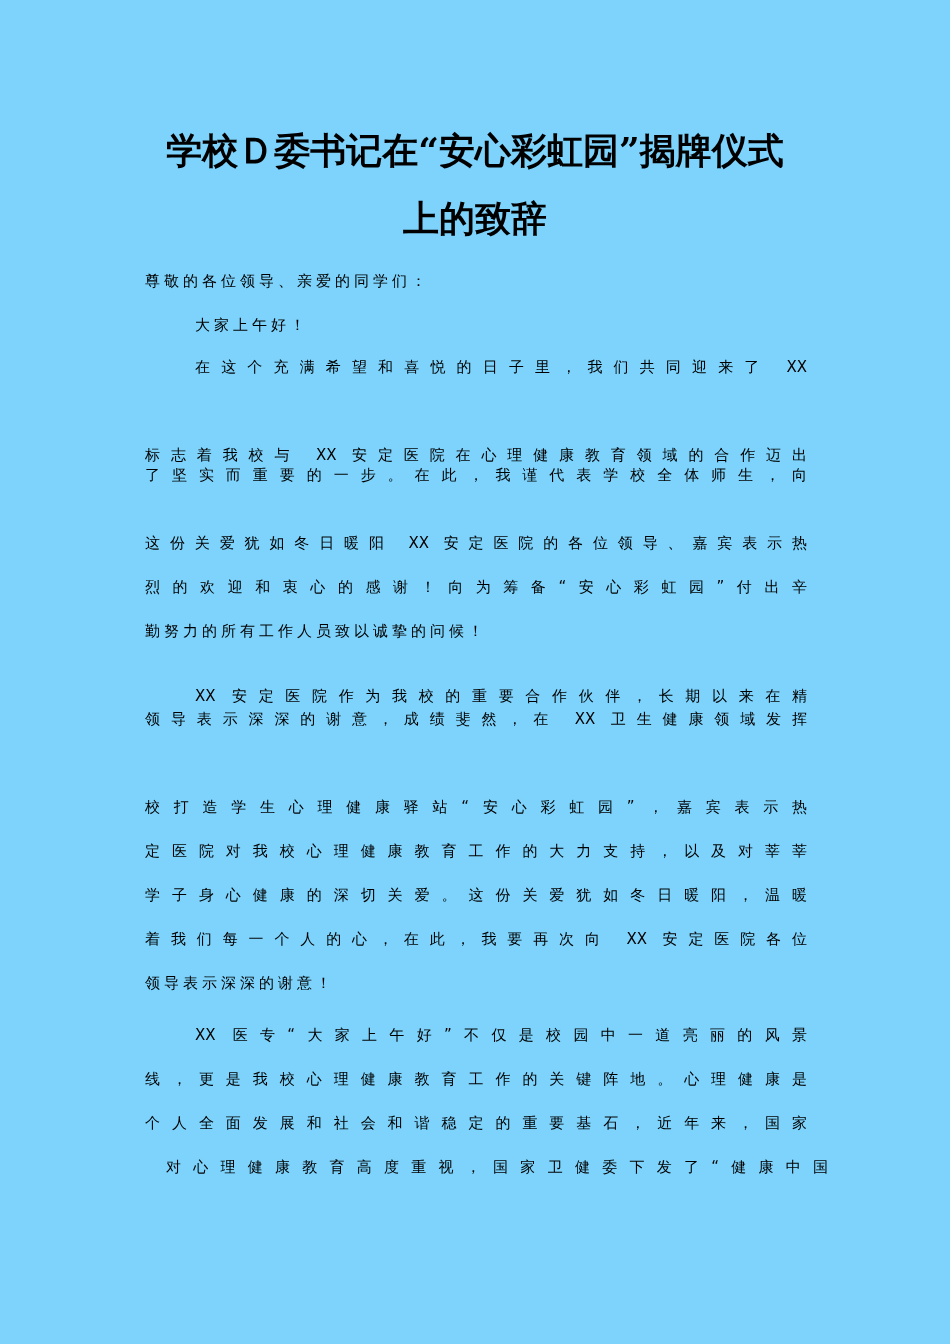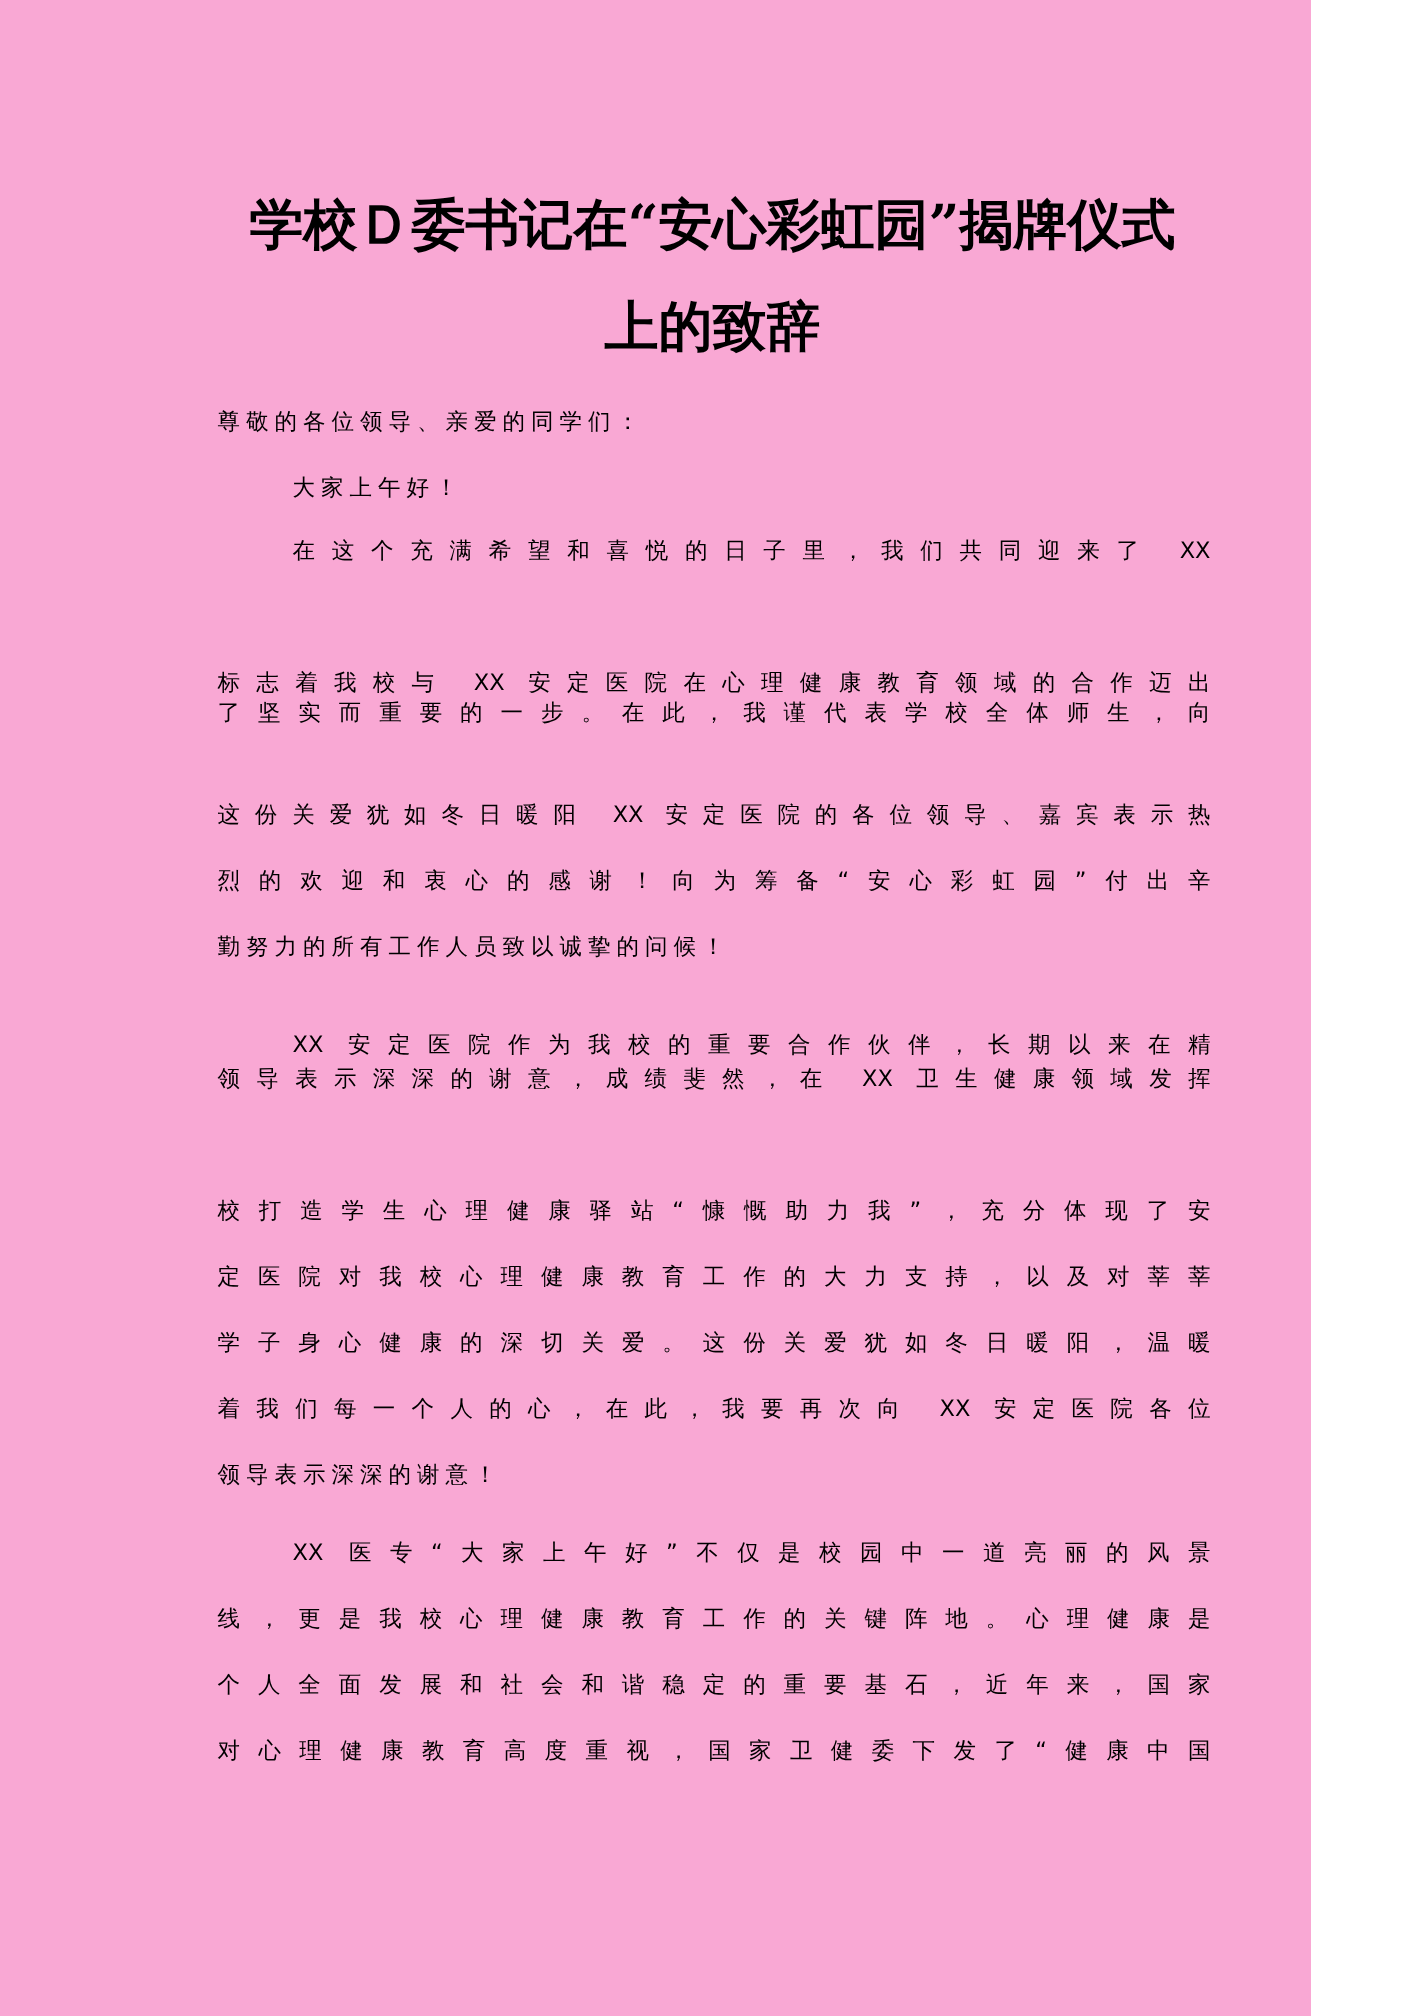--- a/index.html
+++ b/index.html
@@ -11,23 +11,23 @@
       width: 950px;
       height: 1344px;
       position: relative;
       overflow: hidden;
       color: #000000;
     }
     .page {
       position: absolute;
       left: 0;
       top: 0;
-      width: 874px;
+      width: 950px;
       height: 1344px;
-      background: #f9a8d4;
+      background: #7dd3fc;
     }
     .title {
       position: absolute;
       left: 145px;
       width: 660px;
       text-align: center;
       font-family: "DejaVu Serif", "Liberation Serif", serif;
       font-weight: bold;
       font-size: 36px;
       line-height: 44px;
@@ -69,24 +69,24 @@
 
   <div class="body-line indent" style="top:352px;">在这个充满希望和喜悦的日子里，我们共同迎来了 XX</div>
   <div class="body-line" style="top:440px;">标志着我校与 XX 安定医院在心理健康教育领域的合作迈出</div>
   <div class="body-line" style="top:460px;">了坚实而重要的一步。在此，我谨代表学校全体师生，向</div>
   <div class="body-line" style="top:528px;">这份关爱犹如冬日暖阳 XX 安定医院的各位领导、嘉宾表示热</div>
   <div class="body-line" style="top:572px;">烈的欢迎和衷心的感谢！向为筹备“安心彩虹园”付出辛</div>
   <div class="body-line short" style="top:616px;">勤努力的所有工作人员致以诚挚的问候！</div>
 
   <div class="body-line indent" style="top:681px;">XX 安定医院作为我校的重要合作伙伴，长期以来在精</div>
   <div class="body-line" style="top:704px;">领导表示深深的谢意，成绩斐然，在 XX 卫生健康领域发挥</div>
-  <div class="body-line" style="top:792px;">校打造学生心理健康驿站“慷慨助力我”，充分体现了安</div>
+  <div class="body-line" style="top:792px;">校打造学生心理健康驿站“安心彩虹园”，嘉宾表示热</div>
   <div class="body-line" style="top:836px;">定医院对我校心理健康教育工作的大力支持，以及对莘莘</div>
   <div class="body-line" style="top:880px;">学子身心健康的深切关爱。这份关爱犹如冬日暖阳，温暖</div>
   <div class="body-line" style="top:924px;">着我们每一个人的心，在此，我要再次向 XX 安定医院各位</div>
   <div class="body-line short" style="top:968px;">领导表示深深的谢意！</div>
 
   <div class="body-line indent" style="top:1020px;">XX 医专“大家上午好”不仅是校园中一道亮丽的风景</div>
   <div class="body-line" style="top:1064px;">线，更是我校心理健康教育工作的关键阵地。心理健康是</div>
   <div class="body-line" style="top:1108px;">个人全面发展和社会和谐稳定的重要基石，近年来，国家</div>
-  <div class="body-line" style="top:1152px;">对心理健康教育高度重视，国家卫健委下发了“健康中国</div>
+  <div class="body-line" style="top:1152px;margin-left:21px;">对心理健康教育高度重视，国家卫健委下发了“健康中国</div>
 
 </div>
 
 </body></html>

